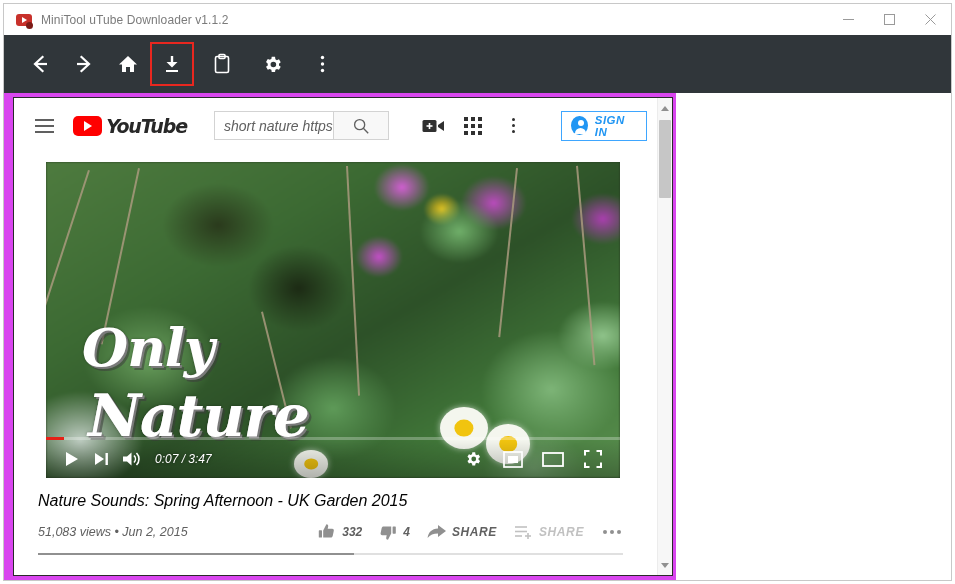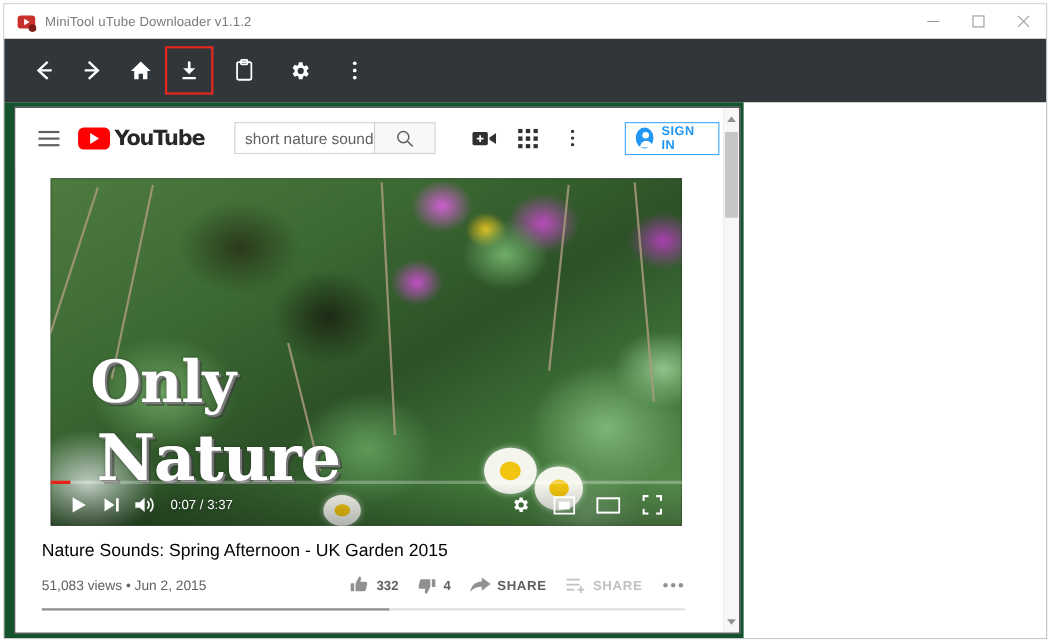--- a/index.html
+++ b/index.html
@@ -135,23 +135,24 @@
   .tb-right {
     display: flex;
     align-items: center;
     gap: 6px;
     padding-right: 6px;
   }
 
   
   .content {
     flex: 1;
-    background: #14532d;
-    position: relative;
-    display: flex;
+    background: #d946ef;
+    position: relative;
+    display: flex;
+    font-style: italic;
   }
   .browser-pane {
     position: absolute;
     left: 9px; top: 4px;
     width: 660px; bottom: 4px;
     border: 1px solid #2a2a2a;
     background: #ffffff;
     box-sizing: border-box;
     display: flex;
     overflow: hidden;
@@ -639,21 +640,21 @@
               <span></span>
           </div>
 
           <div class="yt-logo">
             <div class="yt-logo-mark"></div>
             <div class="yt-wordmark">YouTube</div>
           </div>
 
           <div class="yt-search">
             <div class="yt-search-input">
-              <span title="Search">short nature sound</span>
+              <span title="Search">short nature https</span>
             </div>
             <div class="yt-search-btn">
               <svg width="18" height="18" viewBox="0 0 20 20">
                 <circle cx="8.5" cy="8.5" r="5.6" fill="none" stroke="#606060" stroke-width="1.5"></circle>
                 <line x1="12.6" y1="12.6" x2="18" y2="18" stroke="#606060" stroke-width="1.5"></line>
               </svg>
             </div>
           </div>
 
           <div class="yt-actions">
@@ -736,21 +737,21 @@
                     <rect x="11.5" y="2" width="2.4" height="12" fill="#ffffff"></rect>
                   </svg>
               </div>
               <div class="pc-btn">
                 <svg width="20" height="16" viewBox="0 0 20 16">
                   <path d="M1 5.5 L5 5.5 L9.5 1.5 L9.5 14.5 L5 10.5 L1 10.5 Z" fill="#ffffff"></path>
                   <path d="M12 4.5 a5 5 0 0 1 0 7" fill="none" stroke="#ffffff" stroke-width="1.6"></path>
                   <path d="M14.5 2 a8.5 8.5 0 0 1 0 12" fill="none" stroke="#ffffff" stroke-width="1.6"></path>
                 </svg>
               </div>
-              <div class="pc-time">0:07 / 3:37</div>
+              <div class="pc-time">0:07 / 3:47</div>
 
               <div class="pc-right">
                 <div class="pc-btn">
                   <svg width="18" height="18" viewBox="0 0 24 24">
                     <path fill="#ffffff" d="M19.4 13a7.9 7.9 0 0 0 0-2l2-1.6-2-3.4-2.4 1a7.6 7.6 0 0 0-1.7-1L14.9 3h-3.8l-.4 2.6c-.6.2-1.2.6-1.7 1l-2.4-1-2 3.4L6.6 11a7.9 7.9 0 0 0 0 2l-2 1.6 2 3.4 2.4-1c.5.4 1.1.8 1.7 1l.4 2.6h3.8l.4-2.6c.6-.2 1.2-.6 1.7-1l2.4 1 2-3.4-2-1.6zM13 15.2A3.2 3.2 0 1 1 13 8.8a3.2 3.2 0 0 1 0 6.4z"></path>
                   </svg>
                 </div>
                 <div class="pc-btn">
                   <svg width="20" height="17" viewBox="0 0 20 17">
                     <rect x="1" y="1" width="18" height="15" fill="none" stroke="#ffffff" stroke-width="1.7"></rect>

